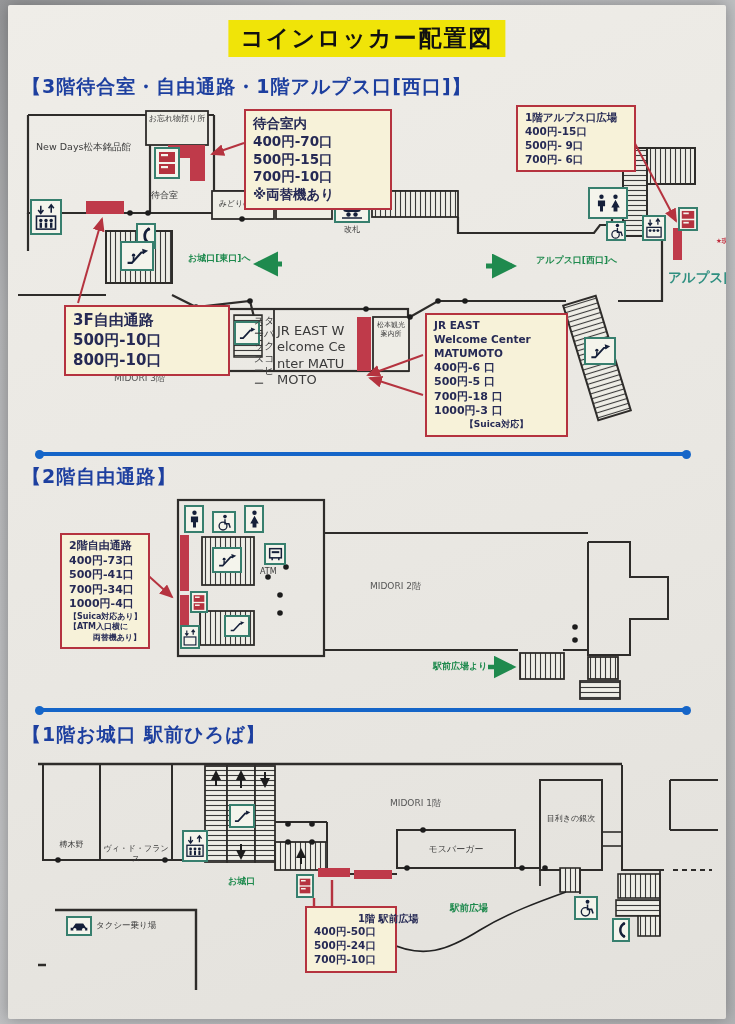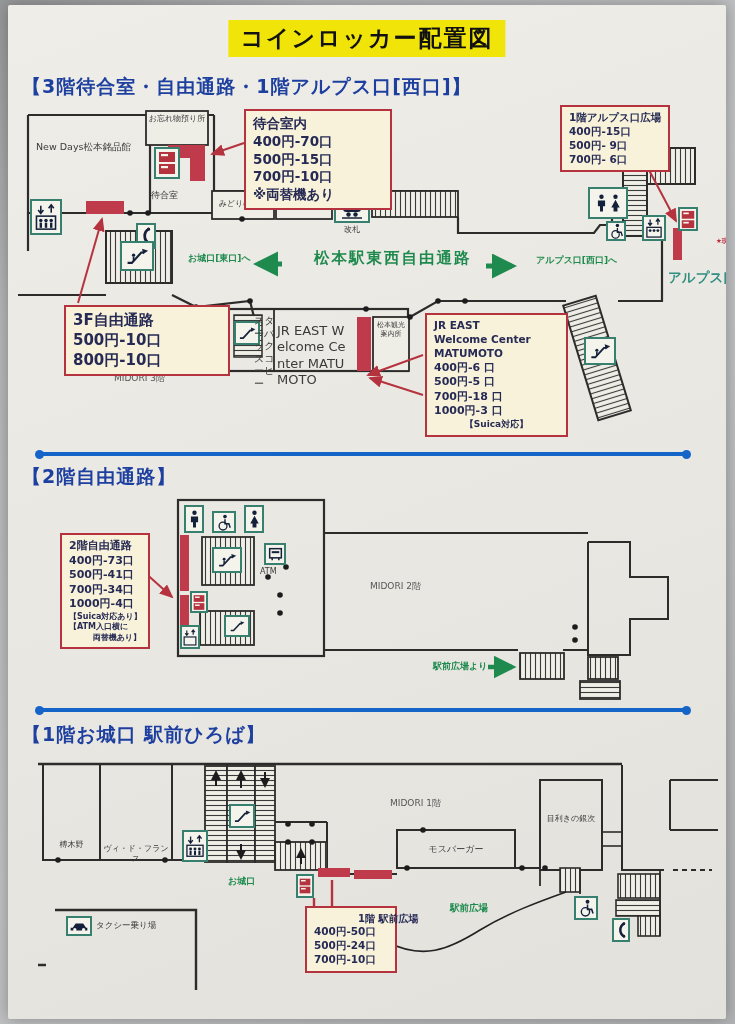--- a/index.html
+++ b/index.html
@@ -205,37 +205,36 @@
           </svg>
     </div>
 
     <div class="lbl" style="left:18px;top:38px;font-size:9.5px;">New Days松本銘品館</div>
     <div class="lblw ctr" style="left:130px;top:11px;width:58px;font-size:8px;">お忘れ物預り所</div>
     <div class="lbl" style="left:133px;top:87px;font-size:9px;">待合室</div>
     <div class="lblw ctr" style="left:195px;top:96px;width:60px;font-size:8px;">みどりの窓口</div>
     <div class="lblw ctr" style="left:259px;top:97px;width:54px;font-size:8px;">券売機</div>
     <div class="lbl ctr" style="left:316px;top:122px;width:36px;font-size:8px;">改札</div>
     <div class="lbl green" style="left:170px;top:150px;font-size:9px;">お城口[東口]へ</div>
-    <div class="lbl green" style="left:296px;top:146px;font-size:15.5px;letter-spacing:2px;">松本駅東西自由通路</div>
     <div class="lbl green" style="left:518px;top:152px;font-size:9px;">アルプス口[西口]へ</div>
     <div class="lbl teal" style="left:650px;top:166px;font-size:13.5px;">アルプス口</div>
     <div class="lbl red" style="left:666px;top:134px;font-size:6.5px;">★現在地</div>
     <div class="lbl" style="left:96px;top:270px;font-size:9px;color:#555;">MIDORI 3階</div>
     <div class="lblw" style="left:236px;top:212px;width:28px;font-size:10px;">スターバックスコーヒー</div>
     <div class="lblw" style="left:259px;top:220px;width:74px;font-size:13px;">JR EAST Welcome Center MATUMOTO</div>
     <div class="lblw ctr" style="left:358px;top:218px;width:30px;font-size:7px;">松本観光案内所</div>
 
     <div class="callout" style="left:226px;top:6px;width:148px;font-size:13.5px;">
       <div>待合室内</div>
       <div>400円-70口</div>
       <div>500円-15口</div>
       <div>700円-10口</div>
       <div>※両替機あり</div>
     </div>
-    <div class="callout" style="left:498px;top:2px;width:110px;font-size:10.5px;margin-left:44px;">
+    <div class="callout" style="left:498px;top:2px;width:120px;font-size:10.5px;">
       <div>1階アルプス口広場</div>
       <div>400円-15口</div>
       <div>500円- 9口</div>
       <div>700円- 6口</div>
     </div>
     <div class="callout" style="left:46px;top:202px;width:166px;font-size:15px;">
       <div>3F自由通路</div>
       <div>500円-10口</div>
       <div>800円-10口</div>
     </div>

